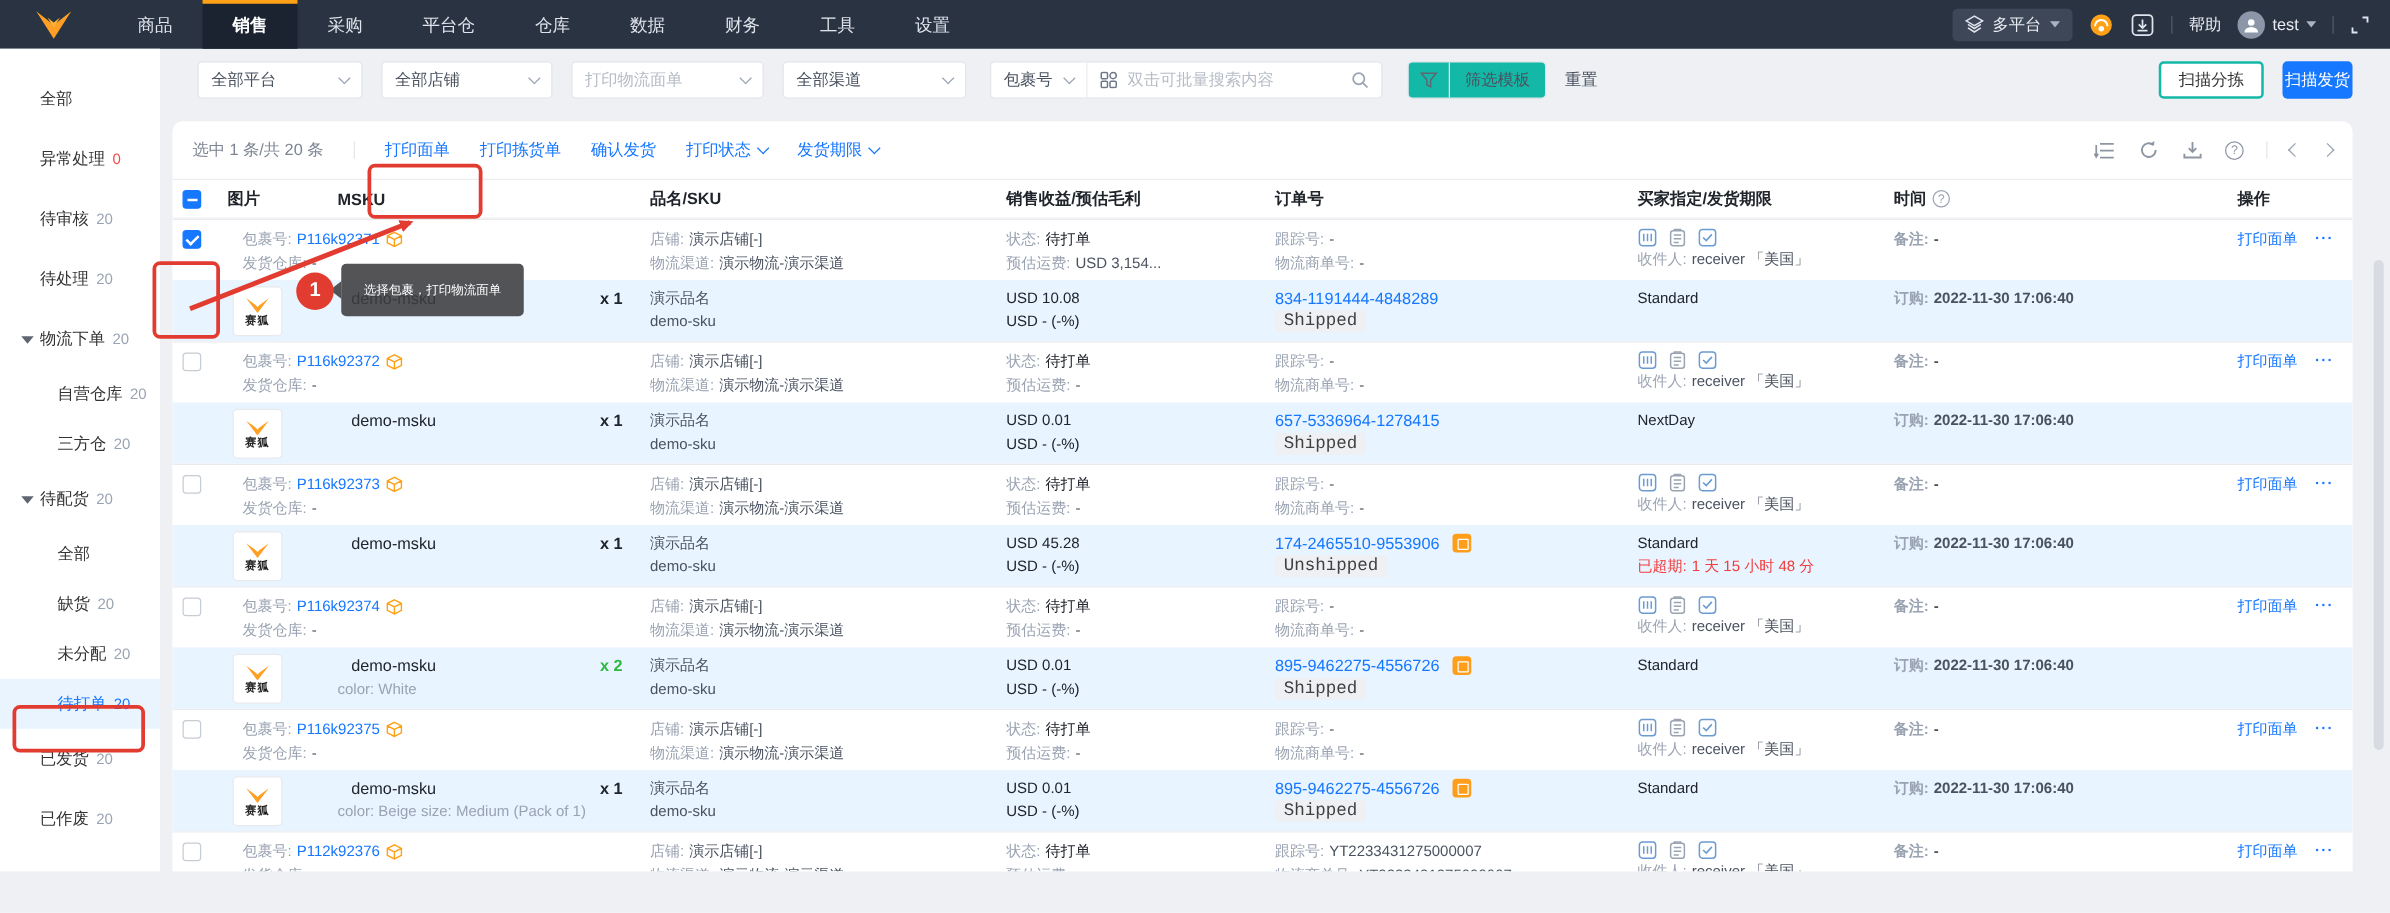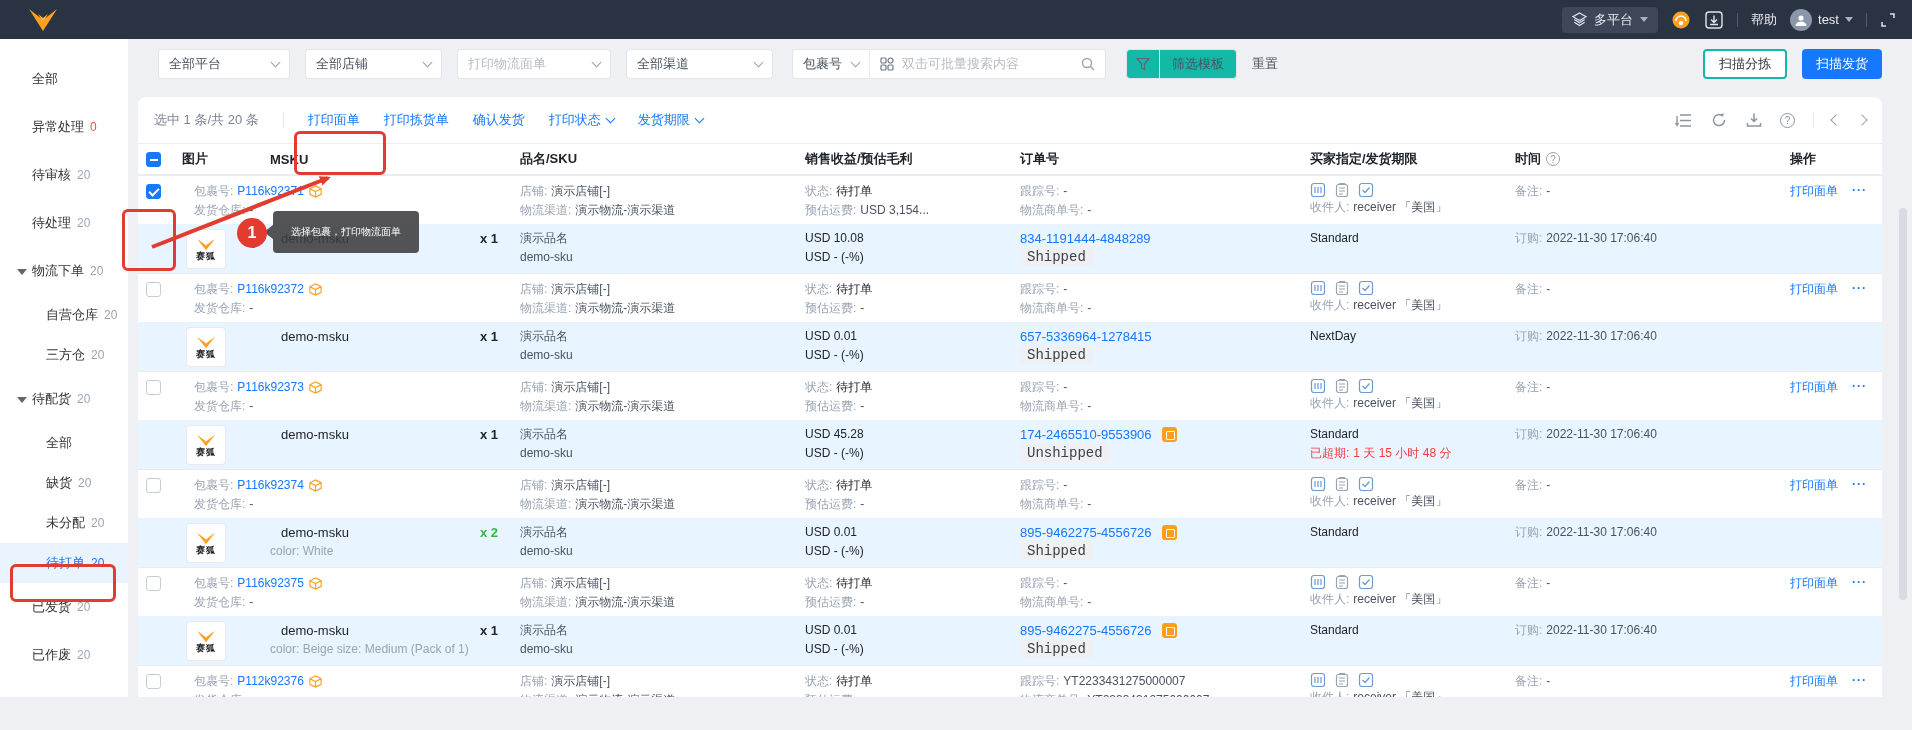--- a/index.html
+++ b/index.html
@@ -47,21 +47,21 @@
   .placeholder { color:#b6bcc6; }
   .chev { width:7px; height:7px; border-right:1.4px solid #9aa3b2; border-bottom:1.4px solid #9aa3b2; transform:rotate(45deg); margin-top:-3px; flex:none; margin-left:8px; }
   .compound { display:flex; height:30px; background:#fff; border:1px solid #e2e5ea; border-radius:4px; align-items:stretch; flex:none; }
   .cpart { display:flex; align-items:center; padding:0 10px; font-size:13px; color:#4a5260; gap:8px; cursor:pointer; }
   .cpart + .cpart { border-left:1px solid #eceef2; }
   .ftpl-btn { display:flex; height:30px; background:#14b8a6; border:1px solid #e2e5ea; border-radius:4px; align-items:stretch; flex:none; cursor:pointer; }
   .ftpl-ic { display:flex; align-items:center; padding:0 9px; border-right:1px solid #eceef2; }
   .ftpl-tx { display:flex; align-items:center; padding:0 12px; font-size:13px; color:#4a5260; }
   .reset-btn { font-size:13px; color:#4a5260; cursor:pointer; }
   .scan-sort { margin-left:auto; height:30px; background:#fff; border:2px solid #14b8a6; border-radius:4px; padding:0 14px; font-size:13px; color:#333; display:flex; align-items:center; cursor:pointer; flex:none; }
-  .scan-ship { height:30px; background:#1677ff; border-radius:4px; padding:0 14px; font-size:13px; color:#fff; display:flex; align-items:center; cursor:pointer; flex:none; }
+  .scan-ship { height:30px; background:#1677ff; border-radius:4px; padding:0 2px; font-size:13px; color:#fff; display:flex; align-items:center; cursor:pointer; flex:none; }
 
   
   .panel { margin-top:18px; background:#fff; border-radius:8px 8px 0 0; height:600px; overflow:hidden; position:relative; }
   .action-row { height:46px; display:flex; align-items:center; padding:0 16px; gap:24px; font-size:13px; }
   .sel-info { color:#7d8593; }
   .divider-v { width:1px; height:14px; background:#e3e6ea; }
   .blink { color:#1677ff; cursor:pointer; display:flex; align-items:center; gap:6px; }
   .chev-b { width:7px; height:7px; border-right:1.4px solid #1677ff; border-bottom:1.4px solid #1677ff; transform:rotate(45deg); margin-top:-4px; }
   .action-icons { margin-left:auto; display:flex; gap:18px; align-items:center; color:#8d95a3; }
   .aicon { width:17px; height:17px; display:flex; align-items:center; justify-content:center; cursor:pointer; }
@@ -76,21 +76,21 @@
   .thead { height:32px; align-items:center; border-top:1px solid #eceef1; border-bottom:1px solid #eceef1; font-weight:bold; font-size:13px; color:#20242b; }
   .th { padding-left:10px; white-space:nowrap; display:flex; align-items:center; }
   .qh { width:14px; height:14px; border:1px solid #9aa3b2; border-radius:50%; color:#9aa3b2; font-size:10px; font-weight:normal; display:inline-flex; align-items:center; justify-content:center; margin-left:5px; }
   .qh::after { content:"?"; }
 
   .pkg-row { min-height:48px; border-top:1px solid #e9ebef; font-size:12px; color:#4a5260; padding-top:6px; padding-bottom:4px; background:#fff; }
   .prod-row { min-height:48px; background:#e8f4ff; padding-top:5px; padding-bottom:4px; font-size:12px; color:#4a5260; }
   .cell { padding-left:10px; min-width:0; }
   .g2 { grid-column:2/4; padding-left:22px; }
   .g4 { grid-column:4/5; } .g5 { grid-column:5/6; } .g6 { grid-column:6/7; }
-  .g7 { grid-column:7/8; } .g8 { grid-column:8/9; } .g9 { grid-column:9/10; }
+  .g7 { grid-column:7/8; } .g8 { grid-column:8/9;font-weight:bold; } .g9 { grid-column:9/10; }
   .ln { line-height:19px; white-space:nowrap; overflow:hidden; display:flex; align-items:center; gap:4px; }
   .lbl { color:#9aa3b2; flex:none; }
   .val { color:#4a5260; }
   .val-dark { color:#20242b; }
   .link { color:#1677ff; cursor:pointer; text-decoration:none; }
   .cb { position:relative; width:15px; height:15px; border:1px solid #c6ccd4; border-radius:3px; background:#fff; display:inline-block; cursor:pointer; flex:none; }
   .cb.checked { background:#1677ff; border-color:#1677ff; }
   .cb.checked::after { content:""; position:absolute; left:4px; top:1px; width:4px; height:8px; border-right:2px solid #fff; border-bottom:2px solid #fff; transform:rotate(45deg); }
   .cb.indet { background:#1677ff; border-color:#1677ff; }
   .cb.indet::after { content:""; position:absolute; left:3px; top:6px; width:8px; height:2px; background:#fff; }
@@ -129,20 +129,31 @@
 <div class="app">
 
   <header class="topnav">
     <div class="logo-box">
       <svg width="34" height="24" viewBox="0 0 34 24">
         <path d="M3 1 L17 12 L31 1 L17 23 Z" fill="#ff9f24"></path>
         <path d="M10 3 L17 9 L24 3 L17 13 Z" fill="#2a3342"></path>
         <path d="M12 6 L17 10 L22 6 L17 14 Z" fill="#ffb23e"></path>
       </svg>
     </div>
+    <nav class="nav-menu" id="nav-menu">
+        <div class="nav-item">商品</div>
+        <div class="nav-item active">销售</div>
+        <div class="nav-item">采购</div>
+        <div class="nav-item">平台仓</div>
+        <div class="nav-item">仓库</div>
+        <div class="nav-item">数据</div>
+        <div class="nav-item">财务</div>
+        <div class="nav-item">工具</div>
+        <div class="nav-item">设置</div>
+      </nav>
     <div class="topnav-right">
       <div class="platform-btn">
         <svg width="15" height="15" viewBox="0 0 16 16">
           <path d="M8 1 L15 5 L8 9 L1 5 Z" fill="none" stroke="#dfe4ec" stroke-width="1.3"></path>
           <path d="M2.5 8 L8 11.5 L13.5 8" fill="none" stroke="#dfe4ec" stroke-width="1.3"></path>
           <path d="M2.5 11 L8 14.5 L13.5 11" fill="none" stroke="#dfe4ec" stroke-width="1.3"></path>
         </svg>
         <span>多平台</span>
         <span class="chev-dn-w"></span>
       </div>

